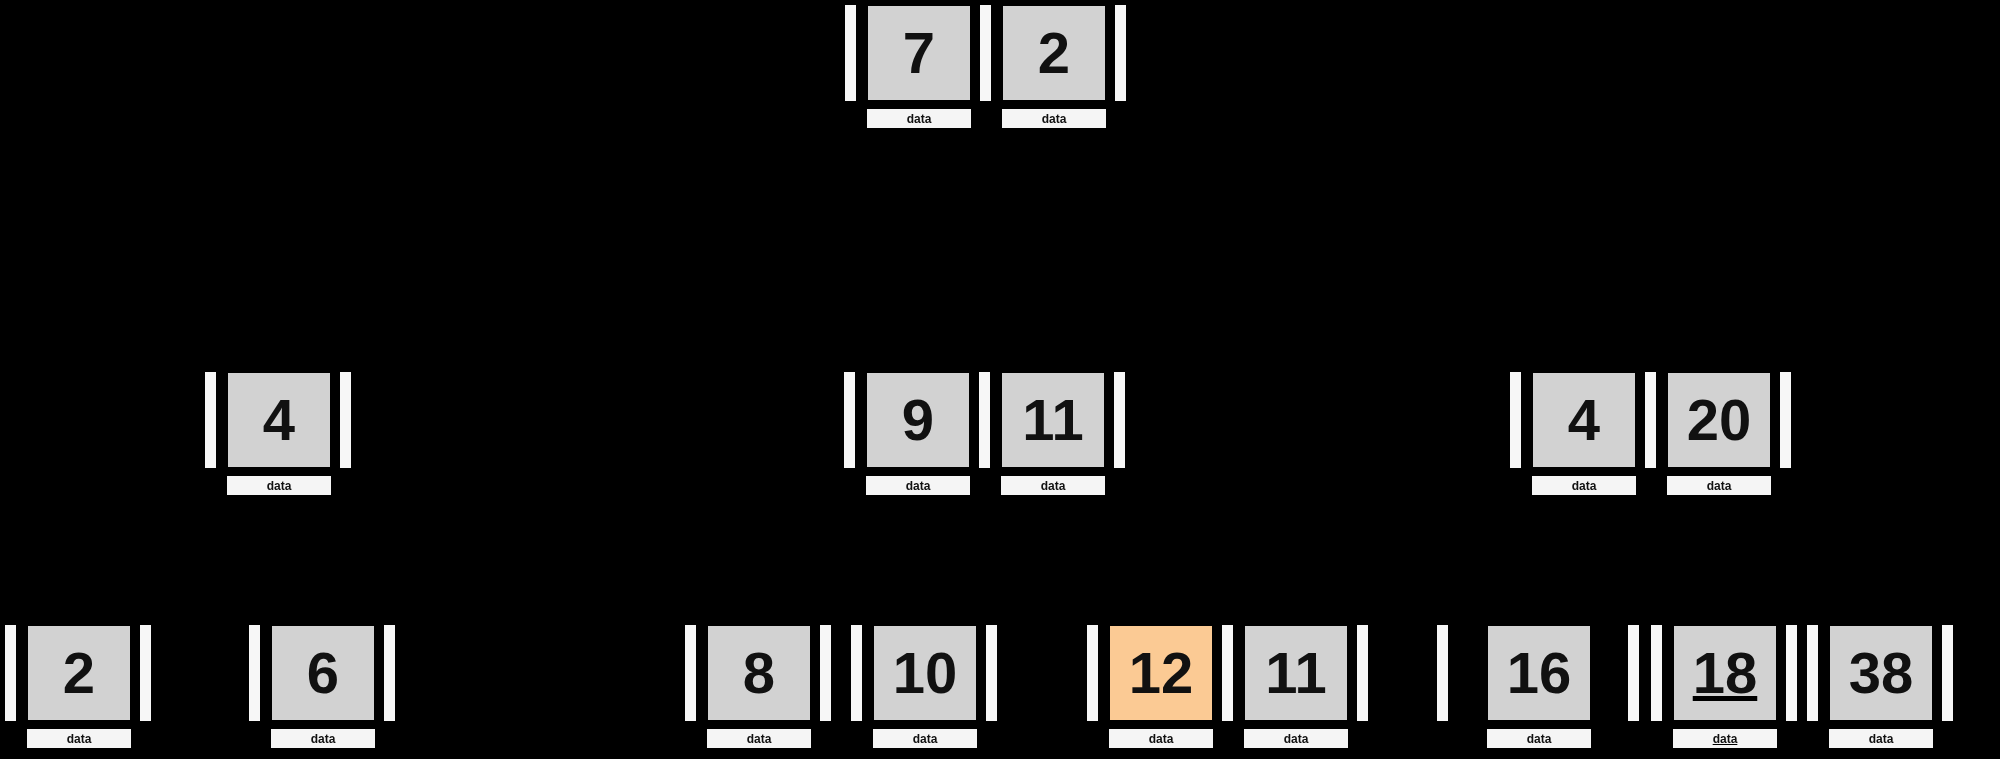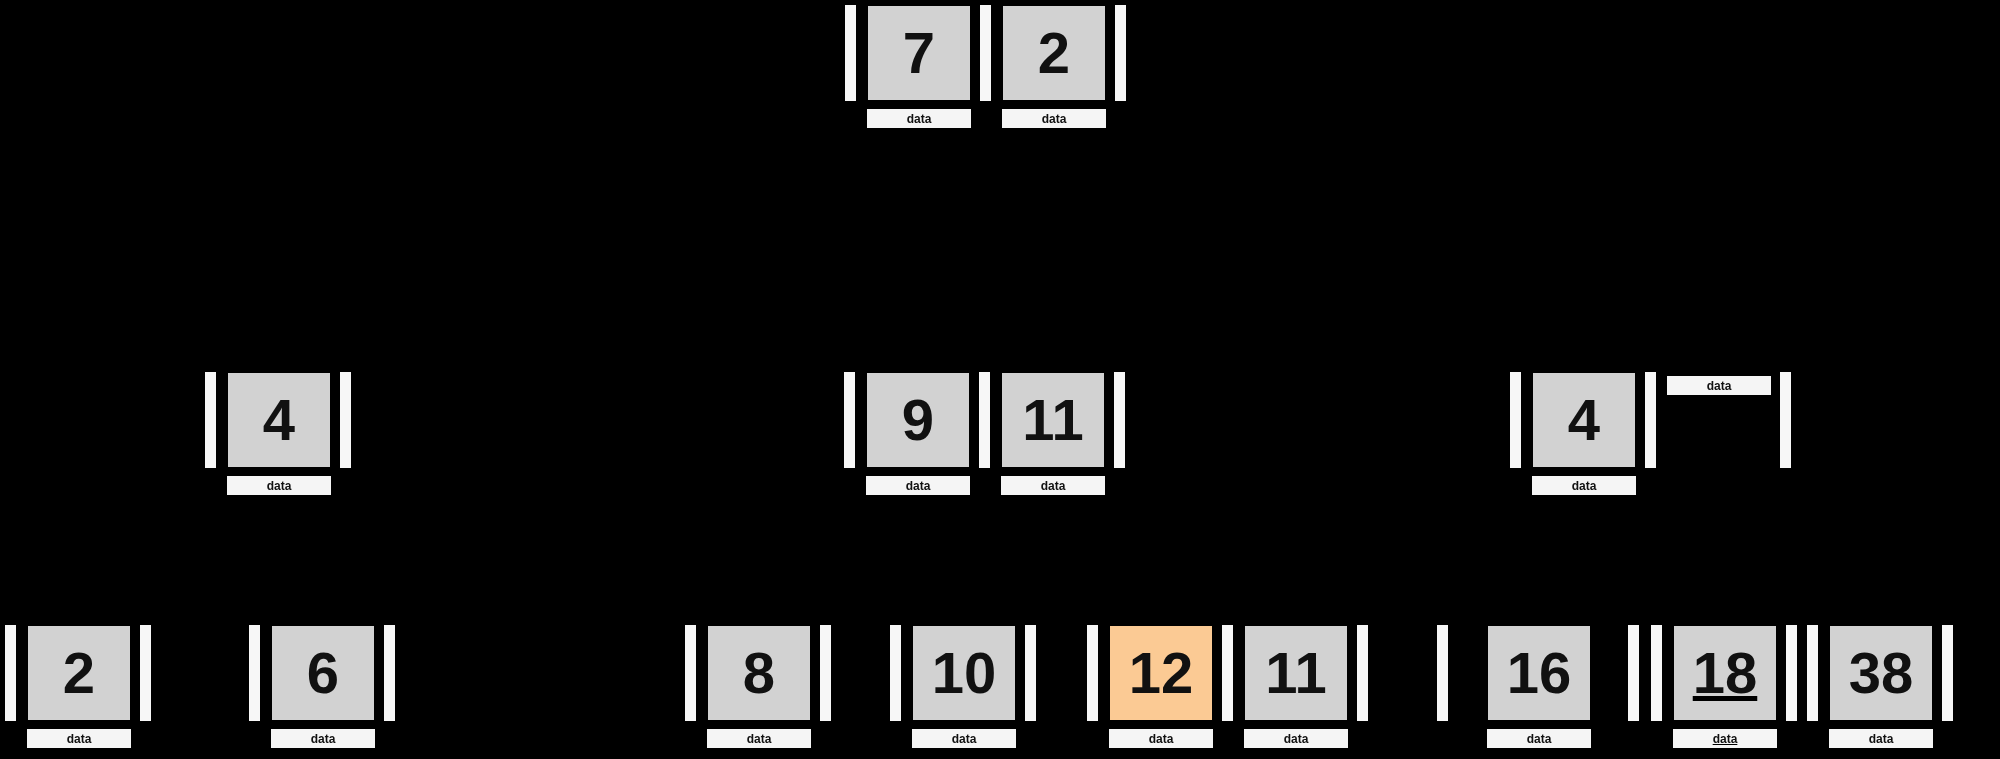--- a/index.html
+++ b/index.html
@@ -110,20 +110,21 @@
       <div class="slot"></div>
     </div>
     <div class="node" style="left: 1508px; top: 370px;">
       <div class="slot"></div>
       <div class="cell-wrap">
         <div class="key-cell">4</div>
         <div class="data-box">data</div>
       </div>
       <div class="slot"></div>
       <div class="cell-wrap">
+        <div class="key-cell">20</div>
         <div class="data-box">data</div>
       </div>
       <div class="slot"></div>
     </div>
     <div class="node" style="left: 3px; top: 623px;">
       <div class="slot"></div>
       <div class="cell-wrap">
         <div class="key-cell">2</div>
         <div class="data-box">data</div>
       </div>
@@ -138,21 +139,21 @@
       <div class="slot"></div>
     </div>
     <div class="node" style="left: 683px; top: 623px;">
       <div class="slot"></div>
       <div class="cell-wrap">
         <div class="key-cell">8</div>
         <div class="data-box">data</div>
       </div>
       <div class="slot"></div>
     </div>
-    <div class="node" style="left: 888px; top: 623px;">
+    <div class="node" style="left: 849px; top: 623px;">
       <div class="slot"></div>
       <div class="cell-wrap">
         <div class="key-cell">10</div>
         <div class="data-box">data</div>
       </div>
       <div class="slot"></div>
     </div>
     <div class="node" style="left: 1085px; top: 623px;">
       <div class="slot"></div>
       <div class="cell-wrap">

